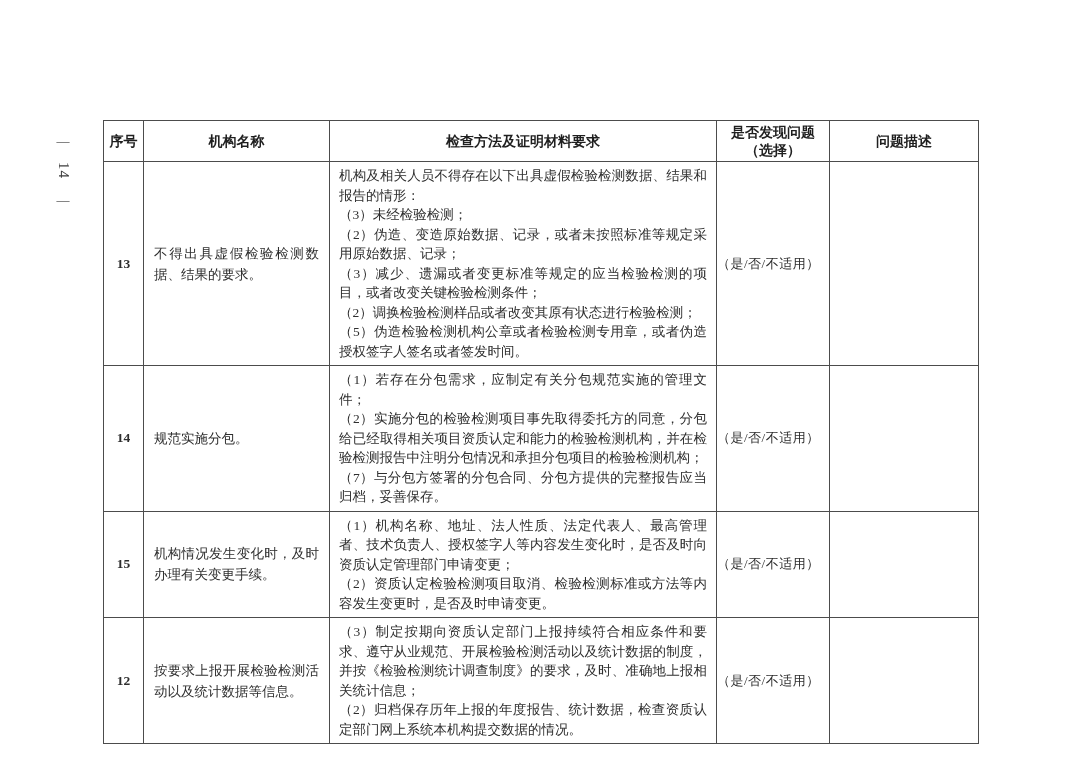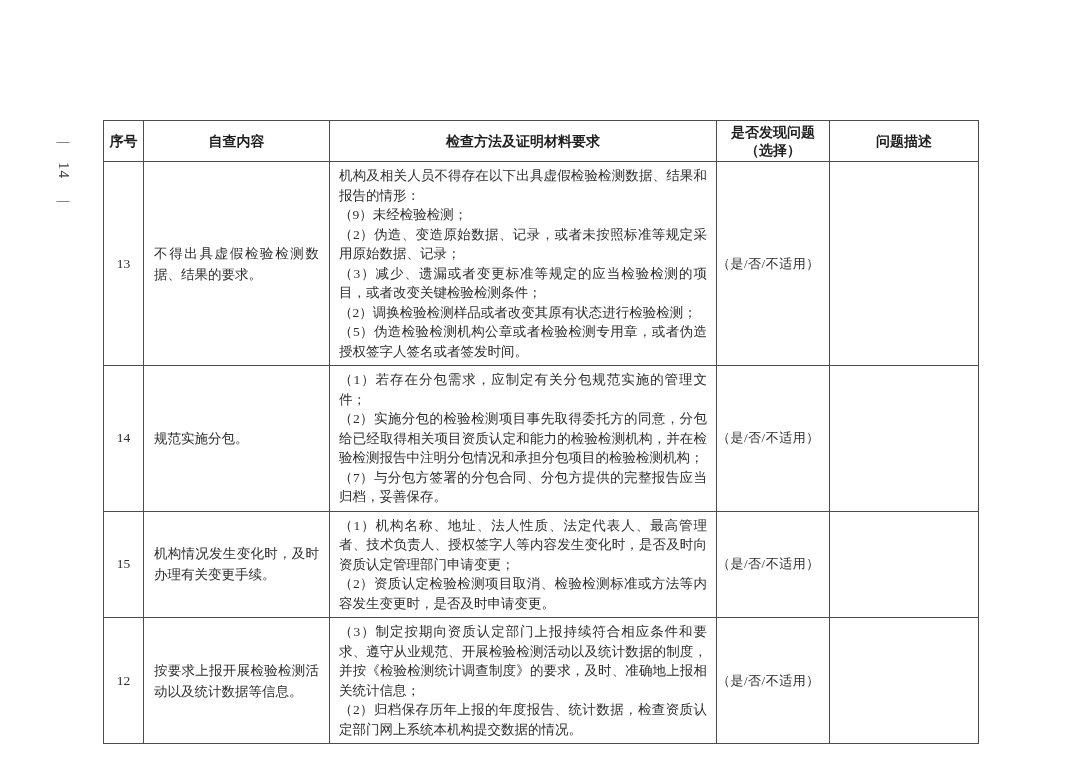--- a/index.html
+++ b/index.html
@@ -61,20 +61,21 @@
     line-height: 18px;
     text-align: center;
     color: #1f1f1f;
     height: 40px;
     padding: 2px 4px;
   }
   td.cell-index {
     text-align: center;
     font-size: 13.5px;
     color: #2e2e2e;
+    font-weight: bold;
   }
   td.cell-content {
     padding: 16px 10px;
     font-size: 13.5px;
     line-height: 21px;
     text-align: justify;
   }
   td.cell-method {
     padding: 4px 9px;
     font-size: 13.5px;
@@ -110,37 +111,37 @@
     <colgroup>
       <col style="width:40px">
       <col style="width:186px">
       <col style="width:387px">
       <col style="width:113px">
       <col style="width:149px">
     </colgroup>
     <thead>
       <tr>
         <th>序号</th>
-        <th>自查内容</th>
+        <th>机构名称</th>
         <th>检查方法及证明材料要求</th>
         <th>
           <span style="display:block">是否发现问题</span>
           <span style="display:block">（选择）</span>
         </th>
         <th>问题描述</th>
       </tr>
     </thead>
     <tbody>
 
       <tr class="row-13">
         <td class="cell-index">13</td>
         <td class="cell-content">不得出具虚假检验检测数据、结果的要求。</td>
         <td class="cell-method">
           <p>机构及相关人员不得存在以下出具虚假检验检测数据、结果和报告的情形：</p>
-          <p>（9）未经检验检测；</p>
+          <p>（3）未经检验检测；</p>
           <p>（2）伪造、变造原始数据、记录，或者未按照标准等规定采用原始数据、记录；</p>
           <p>（3）减少、遗漏或者变更标准等规定的应当检验检测的项目，或者改变关键检验检测条件；</p>
           <p>（2）调换检验检测样品或者改变其原有状态进行检验检测；</p>
           <p>（5）伪造检验检测机构公章或者检验检测专用章，或者伪造授权签字人签名或者签发时间。</p>
         </td>
         <td class="cell-found">（是/否/不适用）</td>
         <td class="cell-desc"></td>
       </tr>
 
       <tr class="row-14">

